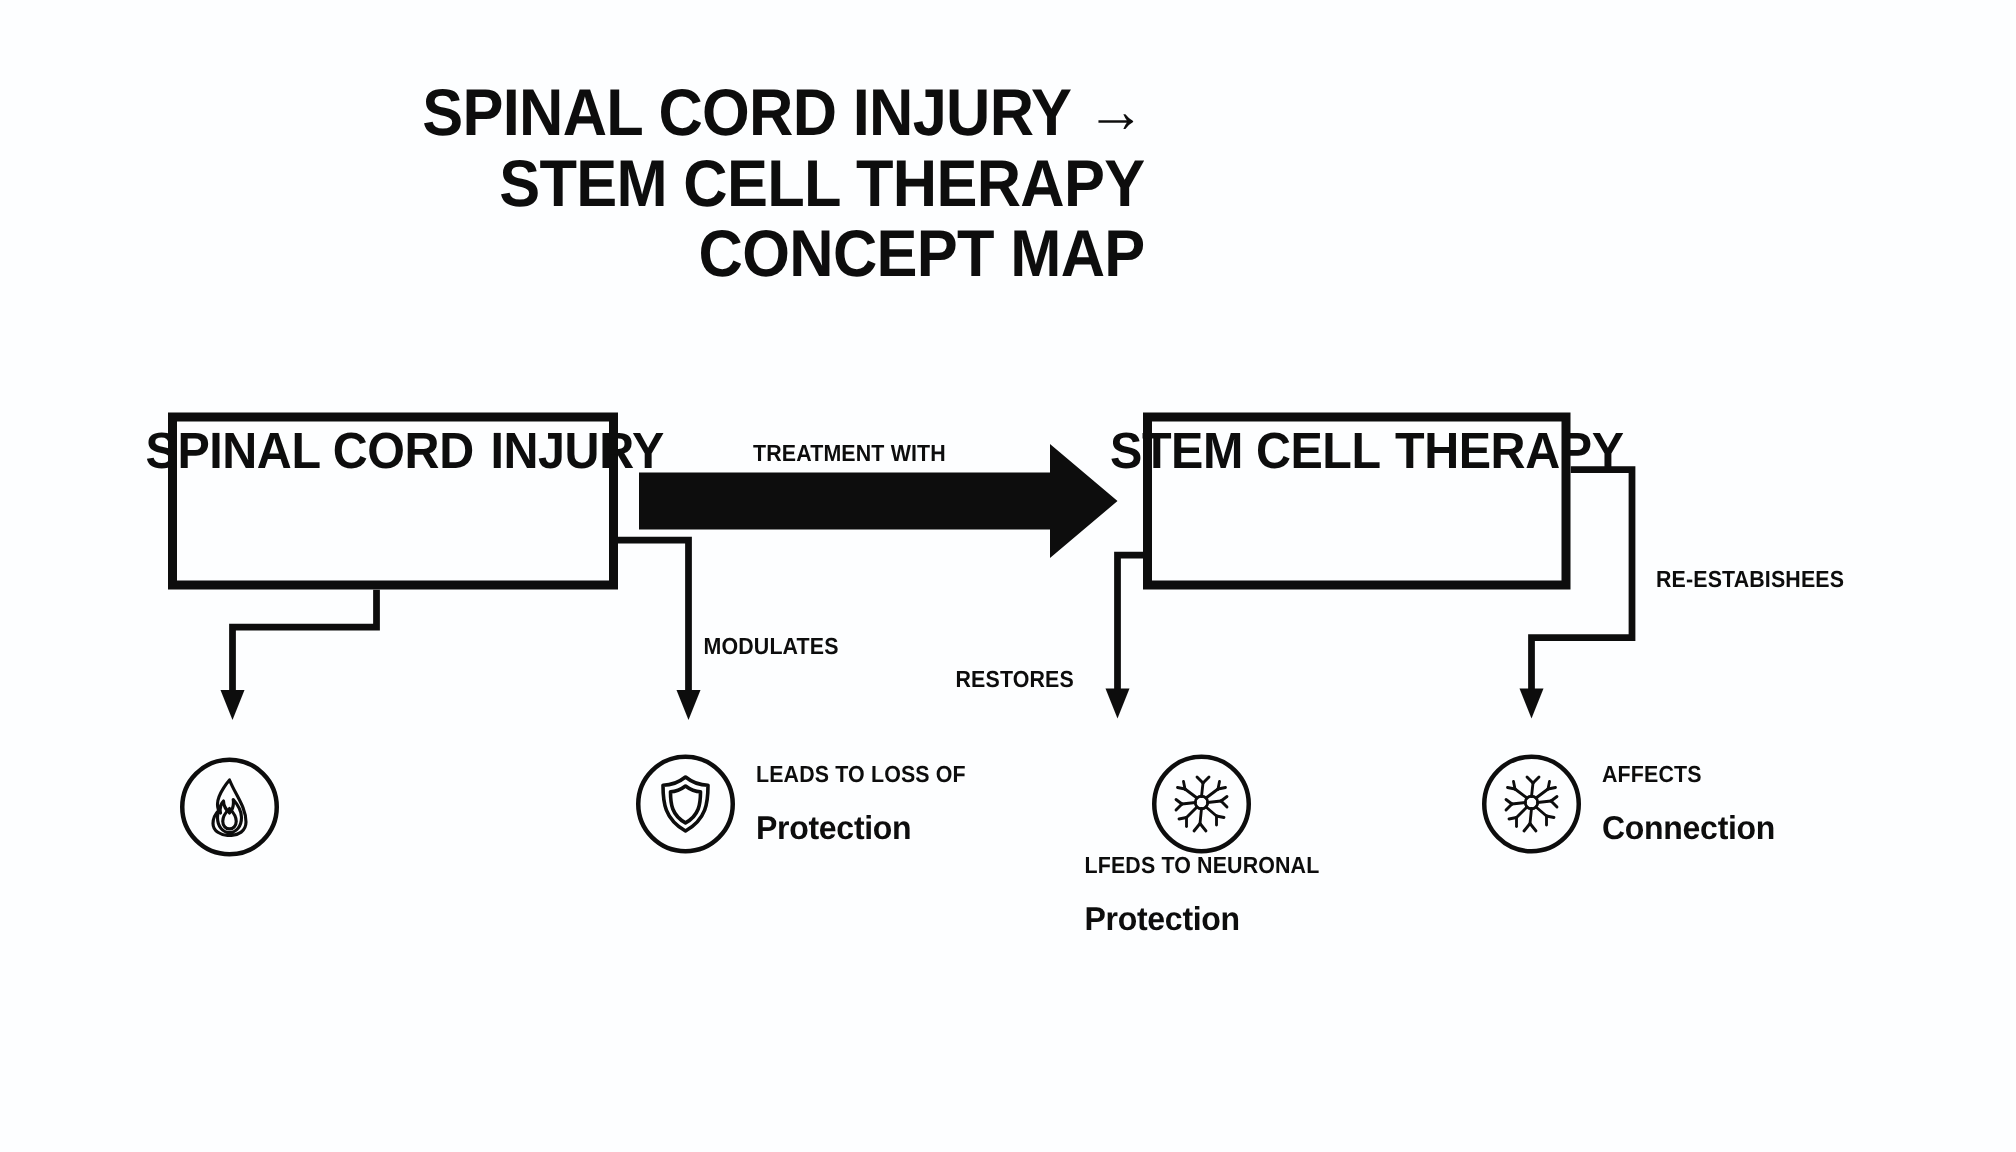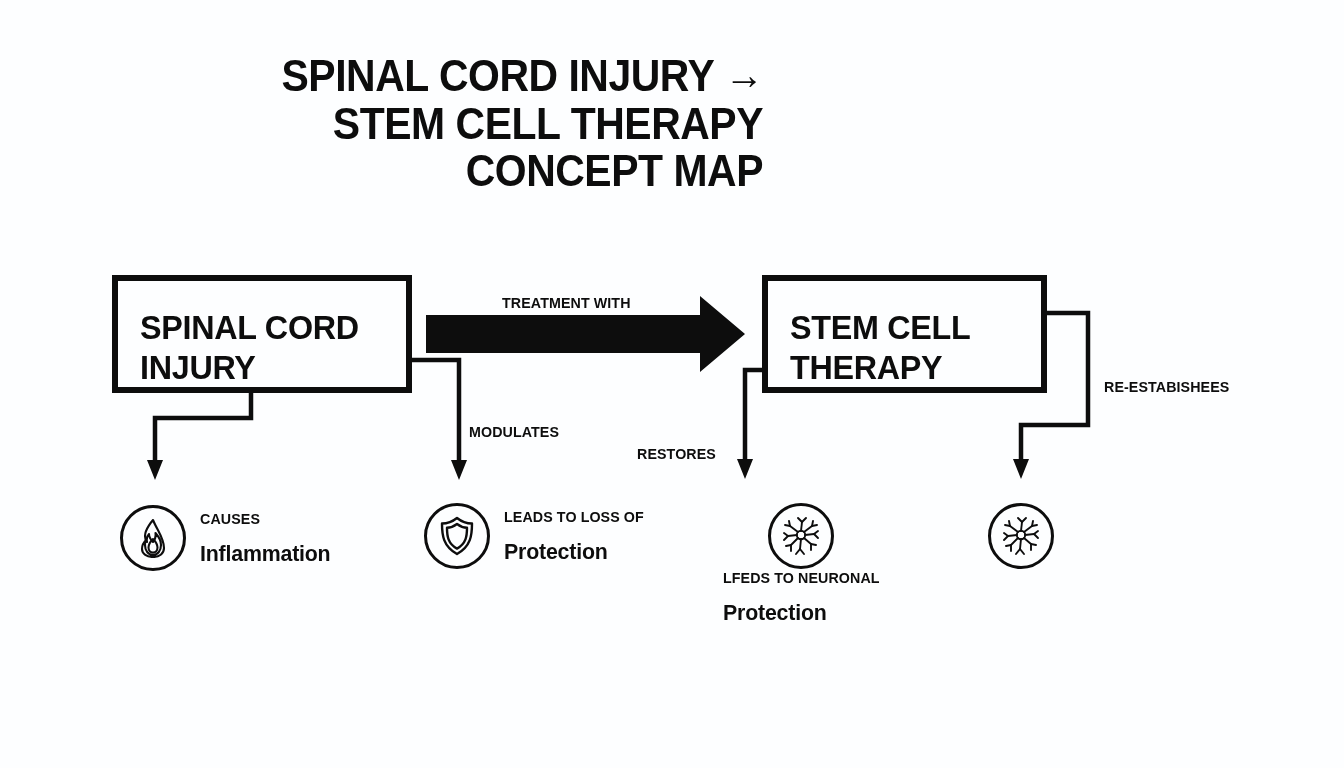--- a/index.html
+++ b/index.html
@@ -51,22 +51,22 @@
     transform: translateY(-2px);
   }
 
   
   .concept-box {
     position: absolute;
     border: 6px solid #0d0d0d;
     background: #fdfeff;
     box-sizing: border-box;
     display: flex;
-    flex-direction: column;
-    justify-content: flex-end;
+    flex-direction: row;
+    justify-content: center;
     padding-left: 22px;
   }
   .concept-box .box-line {
     font-size: 34px;
     line-height: 40px;
     font-weight: 700;
     letter-spacing: -0.3px;
     text-transform: uppercase;
     transform: scaleX(0.95);
     transform-origin: left center;
@@ -198,24 +198,20 @@
   <div class="node-icon">
     <svg width="36" height="40" viewBox="0 0 36 40" xmlns="http://www.w3.org/2000/svg">
       <path d="M18 2 C 18 2, 10 11, 10 18 C 10 21, 11 23, 12 24 C 11.4 21, 12 18, 14 16
                C 14 20, 16 22, 18 24 C 20 22, 21 19, 20.5 15 C 24 19, 26 23, 26 27
                C 26 33, 22.5 37, 18 37 C 13.5 37, 10 33, 10 27 C 10 25, 10.4 23.4, 11 22
                C 8.6 24.4, 7 28, 7 31 C 7 36, 12 39, 18 39 C 24 39, 29 36, 29 30
                C 29 20, 22 12, 18 2 Z" fill="none" stroke="#0d0d0d" stroke-width="2.1" stroke-linejoin="round"></path>
       <path d="M18 21 C 15 24, 13.5 27, 13.5 29.5 C 13.5 32.6, 15.6 34.6, 18 34.6
                C 20.4 34.6, 22.5 32.6, 22.5 29.5 C 22.5 27, 21 24, 18 21 Z" fill="none" stroke="#0d0d0d" stroke-width="2.1" stroke-linejoin="round"></path>
     </svg>
-  </div>
-  <div class="node-text">
-    <span class="node-relation">CAUSES</span>
-    <span class="node-name">Inflammation</span>
   </div>
 </div>
 
 <div class="node" id="node-protection-1">
   <div class="node-icon">
     <svg width="40" height="42" viewBox="0 0 40 42" xmlns="http://www.w3.org/2000/svg">
       <path d="M20 3 C 15 7, 9 8.5, 5 8.5 C 5 20, 6 31, 20 39 C 34 31, 35 20, 35 8.5
                C 31 8.5, 25 7, 20 3 Z" fill="none" stroke="#0d0d0d" stroke-width="2.4" stroke-linejoin="round"></path>
       <path d="M20 9 C 16.6 11.6, 12.6 12.8, 10 12.8 C 10 21, 10.8 28.4, 20 33.6
                C 29.2 28.4, 30 21, 30 12.8 C 27.4 12.8, 23.4 11.6, 20 9 Z" fill="none" stroke="#0d0d0d" stroke-width="2.4" stroke-linejoin="round"></path>
@@ -298,13 +294,17 @@
           <path d="M22 36 L 26 41"></path>
         <path d="M26 25 L 33 31"></path>
         <path d="M33 31 L 38 32"></path>
           <path d="M33 31 L 33 37"></path>
         <path d="M27 22 L 36 21"></path>
         <path d="M36 21 L 40 18"></path>
           <path d="M36 21 L 40 25"></path>
       </g>
     </svg>
   </div>
+  <div class="node-text">
+    <span class="node-relation">AFFECTS</span>
+    <span class="node-name">Connection</span>
+  </div>
 </div>
 
 </body></html>

